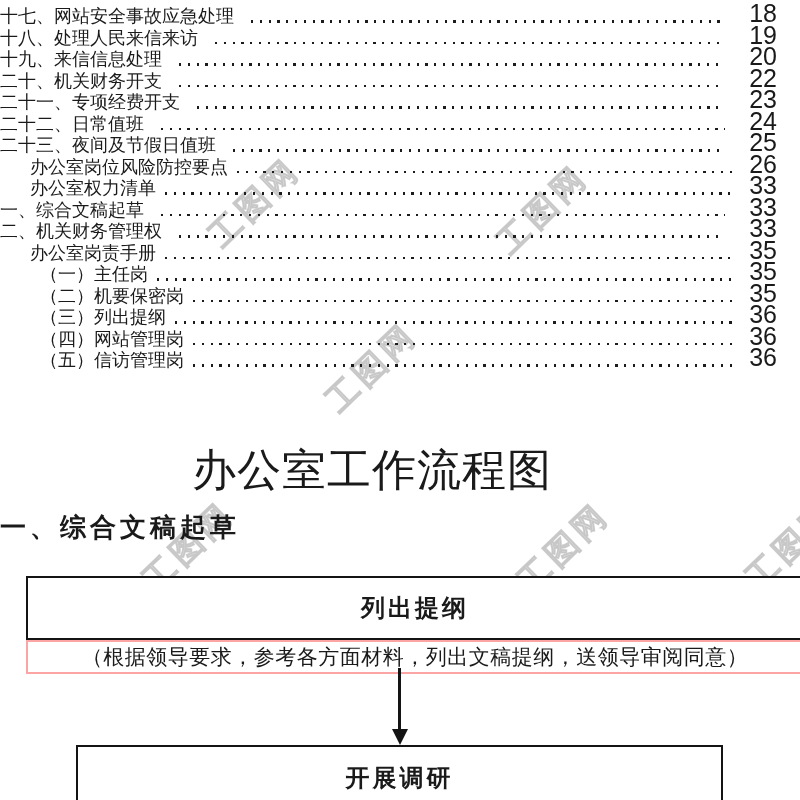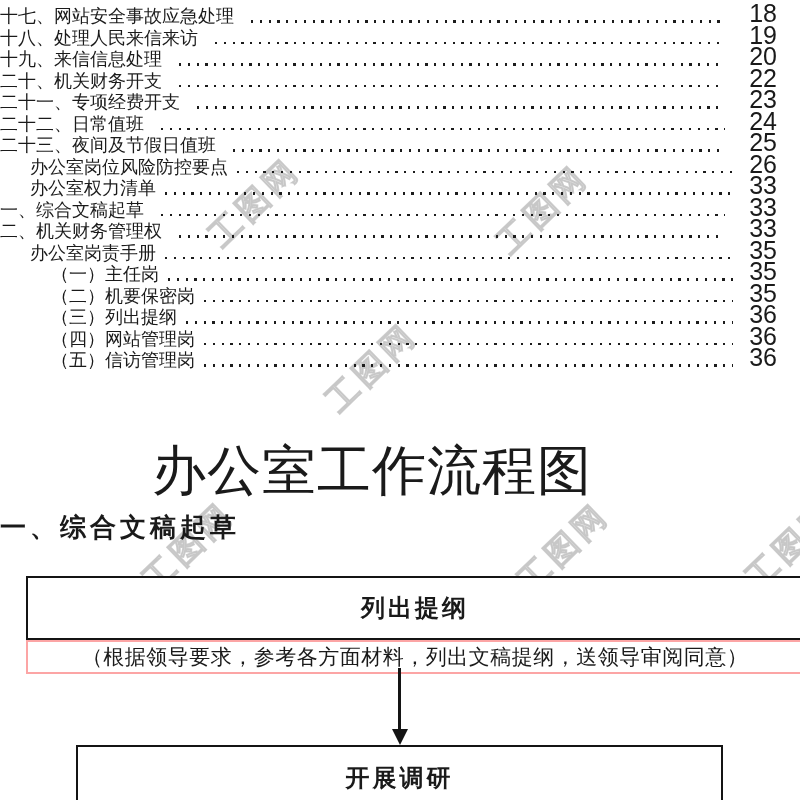--- a/index.html
+++ b/index.html
@@ -23,35 +23,35 @@
 
   
   .toc{position:absolute;top:3px;left:0;right:0;padding:0 23px 0 0;z-index:2;}
   .toc-row{
     height:21.5px;display:flex;align-items:baseline;
     font-size:18px;line-height:21.5px;white-space:nowrap;
   }
   .toc-row .label{flex:0 0 auto;}
   .ind0{padding-left:30px;}
   .ind1{gap:8px;}
-  .ind2{padding-left:51px;}
+  .ind2{padding-left:40px;}
   .leader{
     flex:1 1 auto;height:2.5px;margin:0 8px 2px 9px;align-self:flex-end;
     background-image:repeating-linear-gradient(90deg,#1c1c1c 0 2.2px,transparent 2.2px 8.8px);
   }
   .pgnum{
     flex:0 0 36px;text-align:right;
     font-family:"Liberation Sans","DejaVu Sans",sans-serif;
     font-size:25px;line-height:21.5px;
   }
 
   
   .doc-title{
     position:absolute;top:444px;left:0;width:744px;text-align:center;
-    font-size:54px;line-height:54px;letter-spacing:1px;font-weight:normal;z-index:2;
+    font-size:44px;line-height:54px;letter-spacing:1px;font-weight:normal;z-index:2;
   }
   .doc-subtitle{
     position:absolute;top:509px;left:0;width:800px;text-align:left;
     font-family:"Liberation Sans","DejaVu Sans",sans-serif;
     font-size:26px;line-height:37px;font-weight:bold;letter-spacing:4px;z-index:2;
   }
 
   
   .flow-box1{
     position:absolute;left:26px;top:576px;width:778px;box-sizing:border-box;z-index:2;background:#fff;

